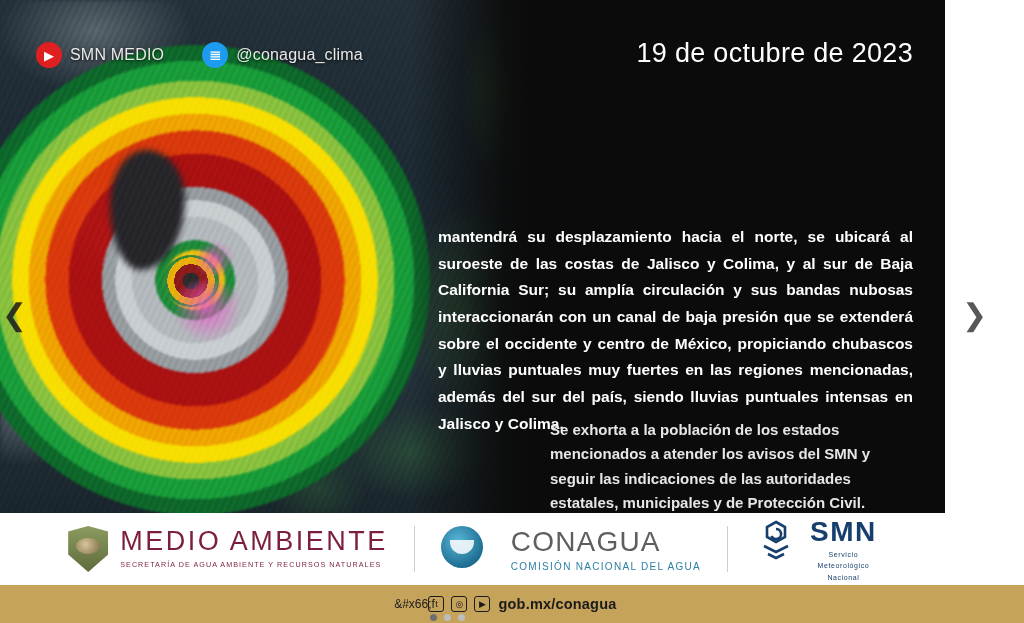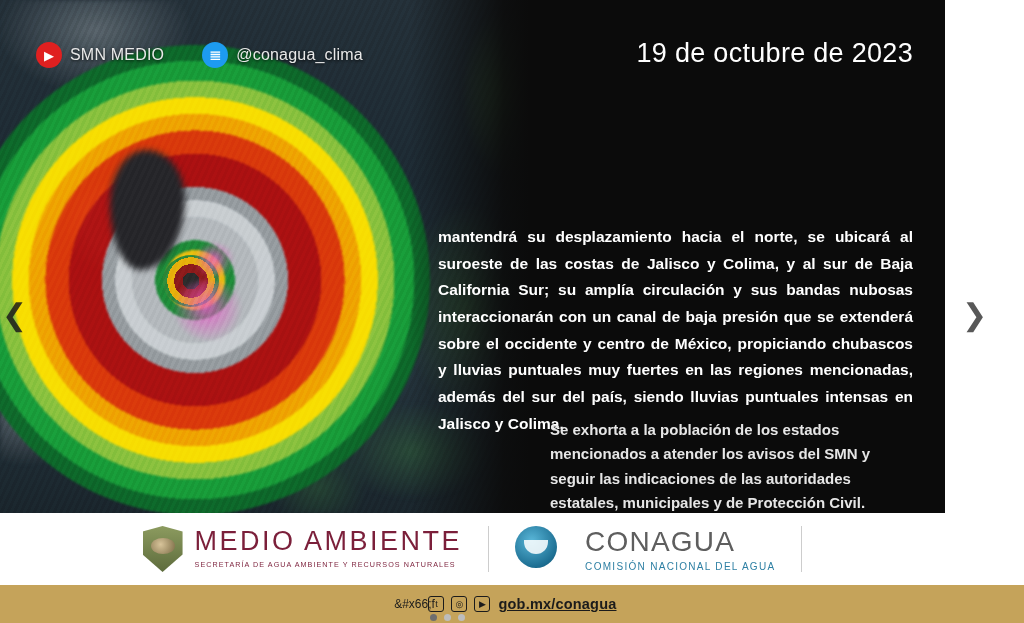--- a/index.html
+++ b/index.html
@@ -331,21 +331,20 @@
     width: 14px; height: 14px;
     display: inline-flex; align-items: center; justify-content: center;
     color: #1b1b1b;
   }
   .fi.box { border: 1.4px solid #1b1b1b; border-radius: 3px; font-size: 9px; }
   .footer-url {
     font-size: 14.5px;
     font-weight: bold;
     color: #1b1b1b;
     letter-spacing: 0.2px;
-    text-decoration: underline;
   }
 
   
   .arrow {
     position: absolute;
     top: 297px;
     font-size: 30px;
     color: #1b1b1b;
     opacity: 0.85;
     user-select: none;
@@ -425,20 +424,38 @@
       <div class="logo-block">
         <div class="conagua-mark"></div>
         <div class="cn-text">
           <div class="cn-title">CONAGUA</div>
           <div class="cn-sub">COMISIÓN NACIONAL DEL AGUA</div>
         </div>
       </div>
 
       <div class="divider"></div>
 
+      <div class="logo-block">
+        <div class="smn-mark">
+          <svg width="44" height="44" viewBox="0 0 44 44" aria-hidden="true">
+            <g fill="none" stroke="#163f6e" stroke-width="2.6">
+              <path d="M22 6 L31 11 L31 21 L22 26 L13 21 L13 11 Z"></path>
+              <path d="M22 13 a5 5 0 1 1 -4.5 7"></path>
+              <path d="M10 30 L22 36 L34 30"></path>
+              <path d="M14 38 L22 42 L30 38"></path>
+            </g>
+          </svg>
+        </div>
+        <div class="smn-text">
+          <div class="smn-title">SMN</div>
+          <div class="smn-sub">Servicio</div>
+          <div class="smn-sub">Meteorológico</div>
+          <div class="smn-sub">Nacional</div>
+        </div>
+      </div>
 
     </div>
   </div>
 
   <div class="footer">
     <div class="footer-icons">
       <span class="fi">&amp;#х66;f</span>
       <span class="fi box">t</span>
       <span class="fi box">◎</span>
       <span class="fi box">▶</span>

